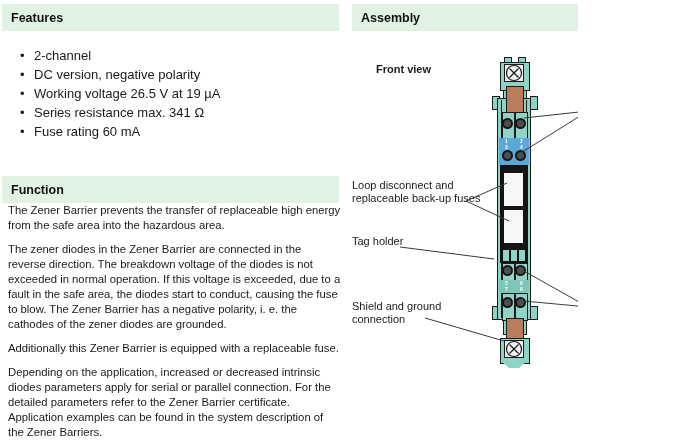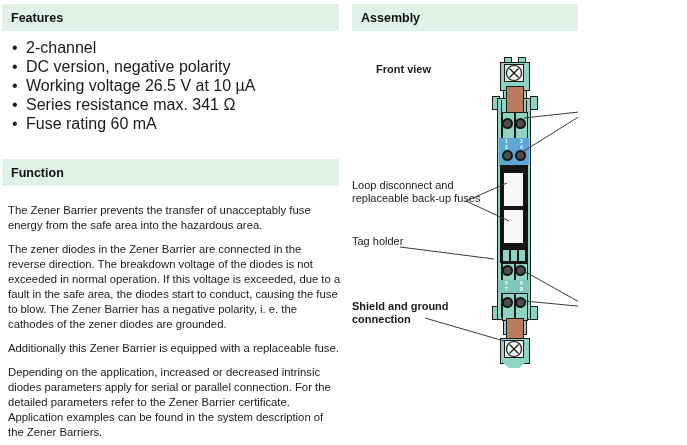--- a/index.html
+++ b/index.html
@@ -1,21 +1,21 @@
 <!DOCTYPE html>
 <html><head>
 <meta charset="utf-8">
 <style>
   html,body{margin:0;padding:0;background:#fff;}
   .page{position:relative;width:578px;height:445px;background:#fff;overflow:hidden;
         font-family:"Liberation Sans",sans-serif;color:#1a1a1a;}
   .abs{position:absolute;}
   .hdr-bar{position:absolute;height:27px;background:#dff2e4;display:flex;align-items:center;}
   .hdr-bar span{font-size:12.5px;font-weight:bold;padding-left:9px;color:#111;}
-  ul.bullets{margin:0;padding:0;list-style:none;font-size:16px;}
+  ul.bullets{margin:8px;padding:0;list-style:none;font-size:13px;}
   ul.bullets li{position:relative;padding-left:18px;line-height:19px;}
   ul.bullets li::before{content:"\2022";position:absolute;left:4px;top:0;}
   .para{font-size:11.3px;line-height:15px;margin:0 0 9px 0;}
   .callout{position:absolute;font-size:11px;line-height:13px;color:#1a1a1a;}
   .lbl-bold{position:absolute;font-size:11px;font-weight:bold;color:#1a1a1a;margin-left:24px;}
   
   .teal{background:#8fd2c6;border:1px solid #1a1a1a;}
   .teal-nb{background:#8fd2c6;}
   .copper{background:#bb7c5e;border:1px solid #1a1a1a;}
   .blk{background:#141414;}
@@ -35,46 +35,46 @@
 
 <div class="page">
 
   <div class="hdr-bar" style="left:2px;top:4px;width:337px;">
     <span>Features</span>
   </div>
 
   <ul class="bullets abs" style="left:8px;top:38px;width:330px;">
     <li>2-channel</li>
     <li>DC version, negative polarity</li>
-    <li>Working voltage 26.5 V at 10 µA</li>
+    <li>Working voltage 26.5 V at 19 µA</li>
     <li>Series resistance max. 341 Ω</li>
     <li>Fuse rating 60 mA</li>
   </ul>
 
-  <div class="hdr-bar" style="left:2px;top:159px;width:337px;">
+  <div class="hdr-bar" style="left:2px;top:176px;width:337px;">
     <span>Function</span>
   </div>
 
   <div class="abs" style="left:8px;top:203px;width:334px;">
-    <p class="para">The Zener Barrier prevents the transfer of unacceptably fuse energy from the safe area into the hazardous area.</p>
+    <p class="para">The Zener Barrier prevents the transfer of replaceable high energy from the safe area into the hazardous area.</p>
     <p class="para">The zener diodes in the Zener Barrier are connected in the reverse direction. The breakdown voltage of the diodes is not exceeded in normal operation. If this voltage is exceeded, due to a fault in the safe area, the diodes start to conduct, causing the fuse to blow. The Zener Barrier has a negative polarity, i. e. the cathodes of the zener diodes are grounded.</p>
     <p class="para">Additionally this Zener Barrier is equipped with a replaceable fuse.</p>
     <p class="para">Depending on the application, increased or decreased intrinsic diodes parameters apply for serial or parallel connection. For the detailed parameters refer to the Zener Barrier certificate. Application examples can be found in the system description of the Zener Barriers.</p>
   </div>
 
   <div class="hdr-bar" style="left:352px;top:4px;width:334px;">
     <span>Assembly</span>
   </div>
 
   <div class="lbl-bold" style="left:352px;top:63px;">Front view</div>
 
   <div class="callout" style="left:593px;top:83px;width:95px;">Terminals hazardous area</div>
   <div class="callout" style="left:352px;top:179px;width:131px;">Loop disconnect and replaceable back-up fuses</div>
   <div class="callout" style="left:352px;top:235px;width:120px;">Tag holder</div>
-  <div class="callout" style="left:352px;top:300px;width:108px;font-weight:bold;">Shield and ground connection</div>
+  <div class="callout" style="left:352px;top:300px;width:108px;">Shield and ground connection</div>
 
   <div>
 
     <div class="abs teal" style="left:504px;top:57px;width:6px;height:7px;"></div>
     <div class="abs teal" style="left:518px;top:57px;width:6px;height:7px;"></div>
     <div class="abs teal" style="left:503px;top:87px;width:22px;height:13px;"></div>
     <div class="abs teal" style="left:500px;top:62px;width:28px;height:27px;"></div>
     <div class="abs" style="left:504px;top:64px;width:20px;height:18px;background:#ececec;border:1px solid #1a1a1a;box-sizing:border-box;"></div>
     <svg class="abs" style="left:505px;top:64px;" width="18" height="18" viewBox="0 0 18 18">
       <circle cx="9" cy="9" r="7.5" fill="#f5f5f5" stroke="#1a1a1a" stroke-width="1.2"></circle>

